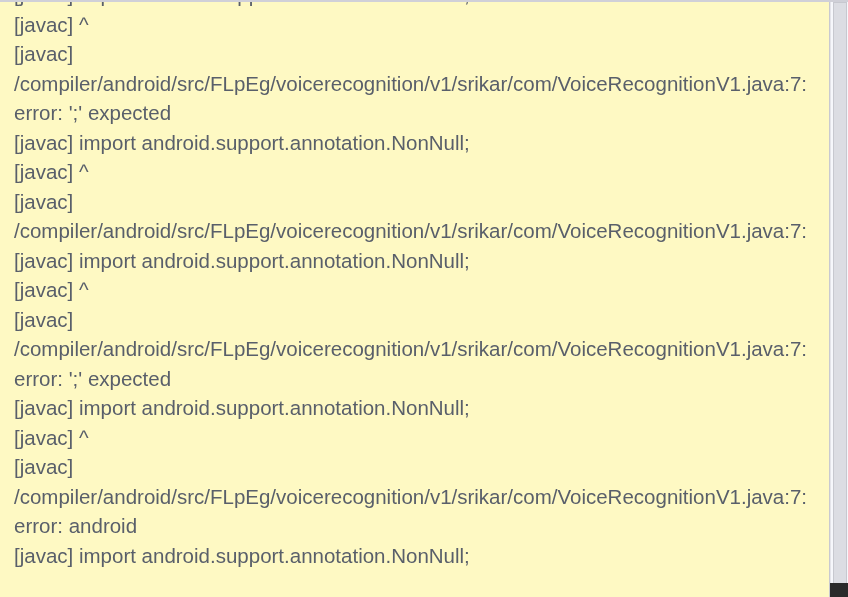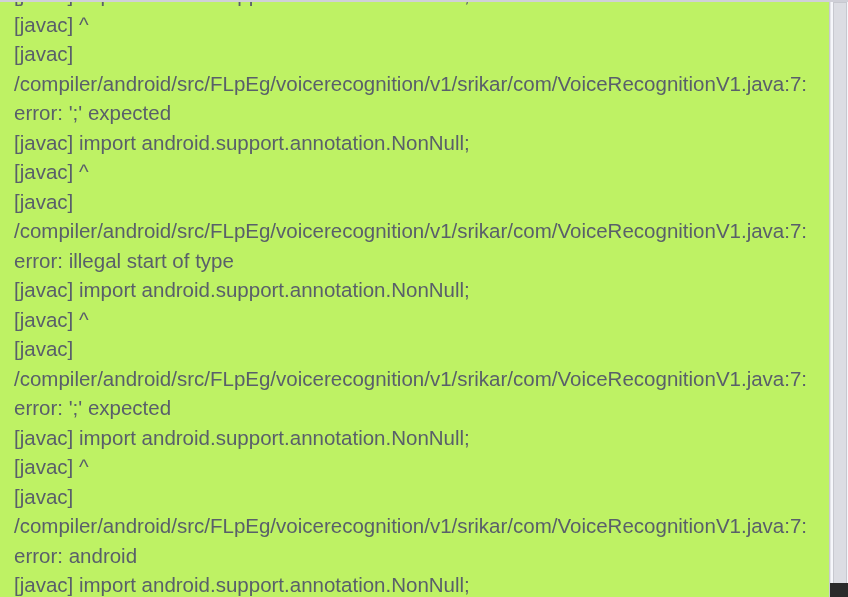--- a/index.html
+++ b/index.html
@@ -17,21 +17,21 @@
     height: 597px;
     box-sizing: border-box;
     border-top: 2px solid #d0d0d8;
   }
   .console {
     position: absolute;
     left: 0;
     top: 0;
     width: 830px;
     height: 595px;
-    background: #bef264;
+    background: #fef9c3;
     box-sizing: border-box;
     padding: 0 4px 0 14px;
     overflow: hidden;
     border-right: 1px solid #c8c9d0;
   }
   .console-inner {
     font-size: 20.5px;
     line-height: 29.5px;
     color: #595f6a;
     white-space: nowrap;
@@ -78,21 +78,20 @@
     <div class="console-inner">
       <div class="line">[javac] import android.support.annotation.NonNull;</div>
       <div class="line">[javac] ^</div>
       <div class="line">[javac]</div>
       <div class="line">/compiler/android/src/FLpEg/voicerecognition/v1/srikar/com/VoiceRecognitionV1.java:7:</div>
       <div class="line">error: ';' expected</div>
       <div class="line">[javac] import android.support.annotation.NonNull;</div>
       <div class="line">[javac] ^</div>
       <div class="line">[javac]</div>
       <div class="line">/compiler/android/src/FLpEg/voicerecognition/v1/srikar/com/VoiceRecognitionV1.java:7:</div>
-      <div class="line">error: illegal start of type</div>
       <div class="line">[javac] import android.support.annotation.NonNull;</div>
       <div class="line">[javac] ^</div>
       <div class="line">[javac]</div>
       <div class="line">/compiler/android/src/FLpEg/voicerecognition/v1/srikar/com/VoiceRecognitionV1.java:7:</div>
       <div class="line">error: ';' expected</div>
       <div class="line">[javac] import android.support.annotation.NonNull;</div>
       <div class="line">[javac] ^</div>
       <div class="line">[javac]</div>
       <div class="line">/compiler/android/src/FLpEg/voicerecognition/v1/srikar/com/VoiceRecognitionV1.java:7:</div>
       <div class="line">error: android</div>

